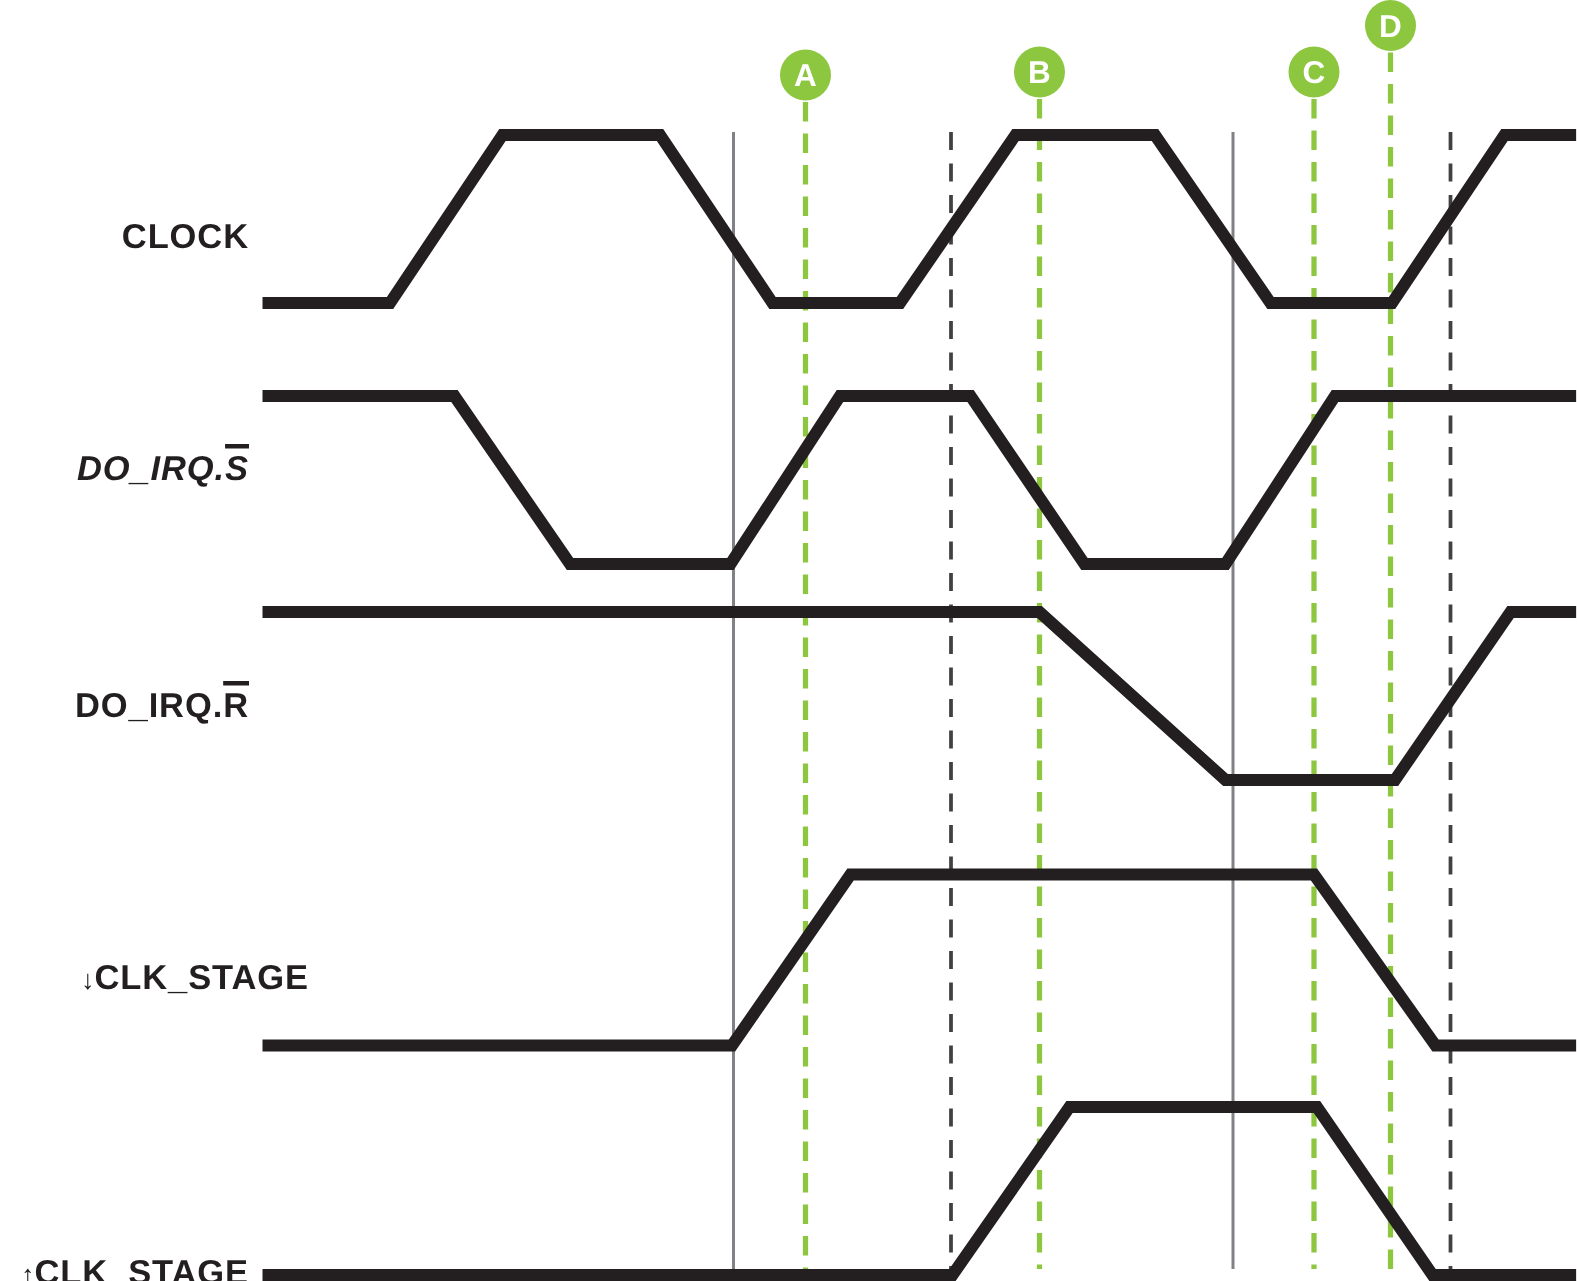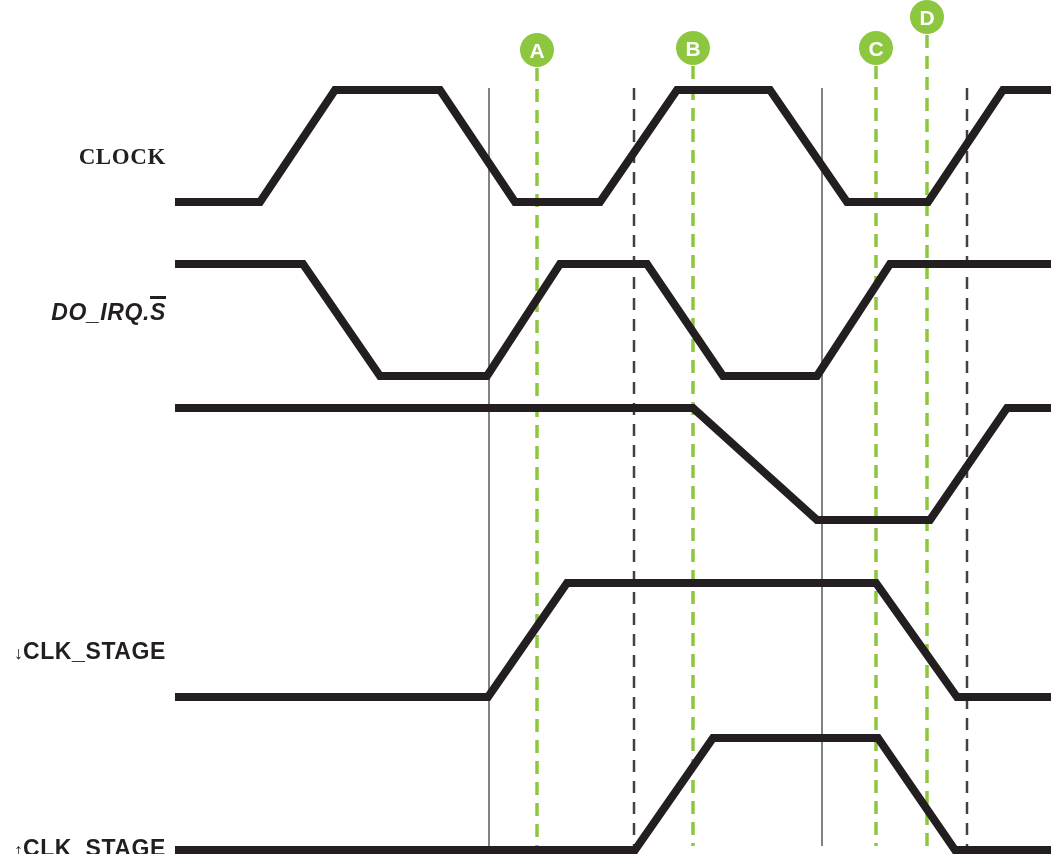--- a/index.html
+++ b/index.html
@@ -18,24 +18,24 @@
     font-weight:bold;font-size:23px;line-height:28px;
     color:#231F20;letter-spacing:0.6px;
     white-space:nowrap;
   }
   .sig-label .arrow{font-size:18px;letter-spacing:0;}
   .sig-label .over{
     text-decoration:overline;
     text-decoration-thickness:3px;
     text-underline-offset:2px;
   }
-  .row1{top:143px;font-family:Liberation Serif, serif;}
+  .row1{top:143px;}
   .row2{top:298px;font-style:italic;}
   .row3{top:456px;}
-  .row4{top:637px;}
+  .row4{top:637px;padding-left:40px;}
   .row5{top:834px;}
 
   
   .wave{fill:none;stroke:var(--signal,#231F20);stroke-width:8;stroke-linejoin:miter;stroke-linecap:butt;}
   .vline-solid{stroke:var(--gray,#808285);stroke-width:2;}
   .vline-dark{stroke:var(--dark,#414042);stroke-width:2.5;stroke-dasharray:12 9;}
   .vline-green{stroke:var(--green,#8DC63F);stroke-width:3.5;stroke-dasharray:13 8;}
   .badge{fill:var(--green,#8DC63F);}
   .badge-letter{
     fill:#ffffff;font-family:"Liberation Sans",sans-serif;
@@ -72,20 +72,23 @@
     </svg>
 
   <div class="sig-label row1">
     <span class="arrow"></span><span>CLOCK</span><span class="over"></span>
   </div>
 
   <div class="sig-label row2">
     <span class="arrow"></span><span>DO_IRQ.</span><span class="over">S</span>
   </div>
 
+  <div class="sig-label row3">
+    <span class="arrow"></span><span>DO_IRQ.</span><span class="over">R</span>
+  </div>
 
   <div class="sig-label row4">
     <span class="arrow">↓</span><span>CLK_STAGE</span><span class="over"></span>
   </div>
 
   <div class="sig-label row5">
     <span class="arrow">↑</span><span>CLK_STAGE</span><span class="over"></span>
   </div>
 
 </div>

